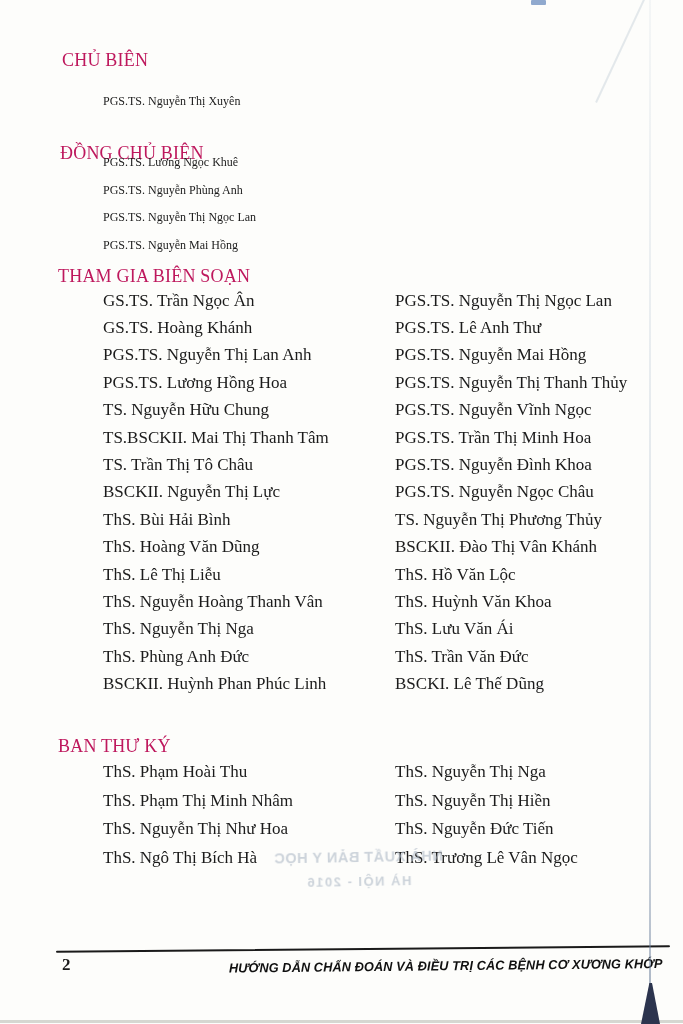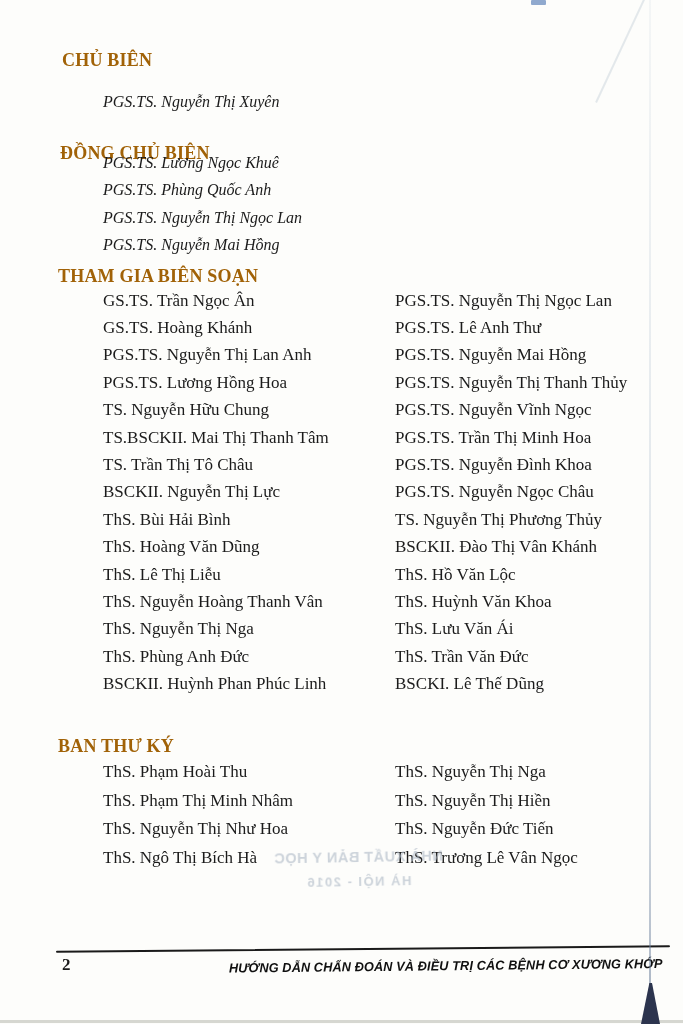--- a/index.html
+++ b/index.html
@@ -3,24 +3,24 @@
 <meta charset="utf-8">
 <style>
   html,body { margin:0; padding:0; background:#e8e8e6; }
   .page {
     position:relative; width:683px; height:1024px; margin:0 auto;
     background:#fdfdfb; overflow:hidden;
     font-family:"Liberation Serif", serif; color:#1b1b1b;
     -webkit-font-smoothing:antialiased;
   }
   .heading {
-    position:absolute; font-weight:bold; font-size:18px; color:#a16207;
+    position:absolute; font-weight:normal; font-size:18px; color:#be185d;
     letter-spacing:0.2px; white-space:nowrap;
   }
-  .name-list { position:absolute; font-size:16px;font-style:italic; }
+  .name-list { position:absolute; font-size:12px; }
   .name-row { height:27.4px; display:flex; align-items:center; white-space:nowrap; }
   .co-list .name-row { height:27.5px; }
   .cols { position:absolute; display:flex; font-size:17px; }
   .col-left { width:292px; }
   .col-right { flex:1; }
   .secr .name-row { height:28.6px; }
 
   
   .ghost {
     position:absolute; left:256px; top:849px; width:205px; text-align:center;
@@ -77,21 +77,21 @@
   <div class="heading" style="left:62px; top:50px;">CHỦ BIÊN</div>
   <div class="name-list" style="left:103px; top:88px;">
 
   <div class="name-row">PGS.TS. Nguyễn Thị Xuyên</div>
     </div>
 
   <div class="heading" style="left:60px; top:127px;margin-top:16px;">ĐỒNG CHỦ BIÊN</div>
   <div class="name-list co-list" style="left:103px; top:149px;">
 
   <div class="name-row">PGS.TS. Lương Ngọc Khuê</div>
-      <div class="name-row">PGS.TS. Phùng Quốc Anh</div>
+      <div class="name-row">PGS.TS. Nguyễn Phùng Anh</div>
       <div class="name-row">PGS.TS. Nguyễn Thị Ngọc Lan</div>
       <div class="name-row">PGS.TS. Nguyễn Mai Hồng</div>
     </div>
 
   <div class="heading" style="left:58px; top:266px;">THAM GIA BIÊN SOẠN</div>
   <div class="cols" style="left:103px; top:287px; width:560px;">
     <div class="col-left">
 
     <div class="name-row">GS.TS. Trần Ngọc Ân</div>
         <div class="name-row">GS.TS. Hoàng Khánh</div>

